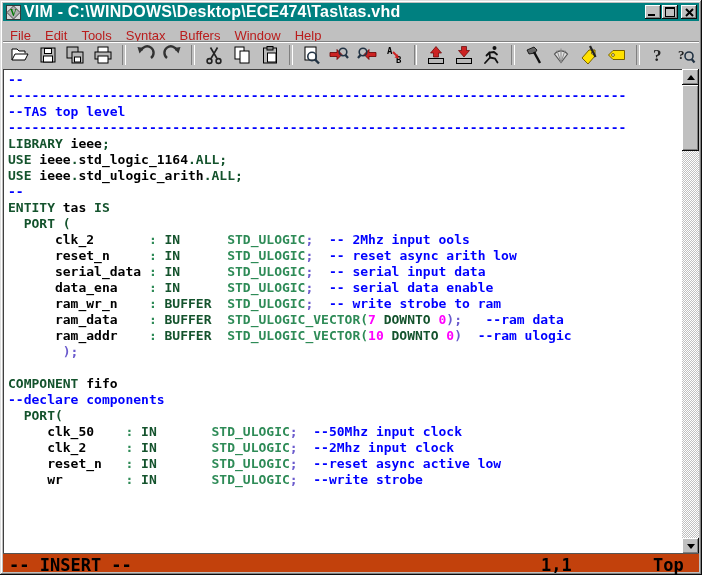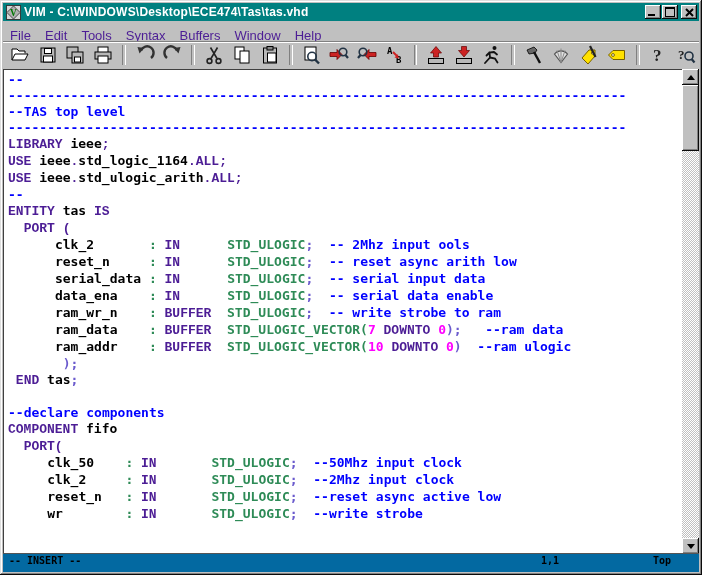--- a/index.html
+++ b/index.html
@@ -3,68 +3,68 @@
 <meta charset="utf-8">
 <style>
   html,body{margin:0;padding:0;background:#555;}
   .win{position:relative;width:702px;height:575px;background:#c0c0c0;
        box-shadow:inset -1px -1px #0a0a0a, inset 1px 1px #dfdfdf, inset -2px -2px #808080, inset 2px 2px #fff;
        font-family:"Liberation Sans",sans-serif;overflow:hidden;}
   
   .titlebar{position:absolute;left:3px;top:3px;right:3px;height:18px;background:#008080;
             display:flex;align-items:center;padding:0 2px;}
   .ticon{width:15px;height:15px;margin:0 3px 0 1px;flex:0 0 auto;}
-  .ttext{color:#fff;font-weight:bold;font-size:12px;letter-spacing:.2px;white-space:nowrap;flex:1;}
+  .ttext{color:#fff;font-weight:bold;font-size:16px;letter-spacing:.2px;white-space:nowrap;flex:1;}
   .tbtns{display:flex;gap:0;align-items:center;}
   .tbtn{width:16px;height:14px;background:#c0c0c0;margin-left:1px;position:relative;
         box-shadow:inset -1px -1px #0a0a0a, inset 1px 1px #fff, inset -2px -2px #808080;
         display:flex;align-items:center;justify-content:center;}
   .tbtn.close{margin-left:3px;}
   .gmin{position:absolute;left:3px;bottom:3px;width:7px;height:2px;background:#000;}
   .gmax{width:8px;height:7px;border:1px solid #000;border-top-width:2px;}
   
   .menubar{position:absolute;left:3px;top:21px;right:3px;height:28px;background:#c0c0c0;
-           display:flex;align-items:center;font-size:13px;color:#4c1d95;}
+           display:flex;align-items:center;font-size:13px;color:#b91c1c;}
   .menu-item{padding:2px 7px;cursor:default;}
   .menu-item u{text-decoration:underline;}
   
   .toolbar{position:absolute;left:3px;top:41px;right:3px;height:26px;background:#c0c0c0;
            border-top:1px solid #808080;box-shadow:inset 0 1px #fff;
            display:flex;align-items:center;padding-left:4px;gap:2px;}
   .tb{width:26px;height:24px;display:flex;align-items:center;justify-content:center;}
   .tsep{width:2px;height:20px;border-left:1px solid #808080;border-right:1px solid #fff;margin:0 4px;}
   
   .client{position:absolute;left:3px;top:69px;right:3px;bottom:3px;background:#fff;
           box-shadow:inset 1px 1px #404040;}
   .editor{position:absolute;left:1px;top:1px;right:18px;bottom:18px;overflow:hidden;
           font-family:"DejaVu Sans Mono","Liberation Mono",monospace;font-size:13px;
           font-weight:bold;line-height:16px;color:#000;padding:2px 0 0 4px;}
   .cl{white-space:pre;min-height:16px;}
-  .cl .k{color:#4c1d95;font-family:Liberation Mono, monospace;}
+  .cl .k{color:#14532d;}
   .cl .t{color:#2e8b57;}
   .cl .c{color:#0000ff;}
   .cl .n{color:#ff00ff;}
   .cl .s{color:#6a5acd;}
   
   .scrollbar{position:absolute;top:0;right:0;width:17px;bottom:18px;background-color:#c0c0c0;
     background-image:linear-gradient(45deg,#fff 25%,transparent 25%,transparent 75%,#fff 75%),
                      linear-gradient(45deg,#fff 25%,transparent 25%,transparent 75%,#fff 75%);
     background-position:0 0,1px 1px;background-size:2px 2px;}
   .sbtn{position:absolute;left:0;width:17px;height:16px;background:#c0c0c0;
         box-shadow:inset -1px -1px #0a0a0a, inset 1px 1px #fff, inset -2px -2px #808080;
         display:flex;align-items:center;justify-content:center;}
   .sbtn.up{top:0;} .sbtn.down{bottom:0;}
   .tri-up{width:0;height:0;border:4px solid transparent;border-bottom:5px solid #000;margin-top:-4px;}
   .tri-down{width:0;height:0;border:4px solid transparent;border-top:5px solid #000;margin-bottom:-4px;}
   .thumb{position:absolute;left:0;top:16px;width:17px;height:66px;background:#c0c0c0;
          box-shadow:inset -1px -1px #0a0a0a, inset 1px 1px #fff, inset -2px -2px #808080;}
   
-  .statusbar{position:absolute;left:0;right:0;bottom:0;height:18px;background:#0369a1;
+  .statusbar{position:absolute;left:0;right:0;bottom:0;height:18px;background:#c2410c;
              border-top:1px solid #555;font-family:"DejaVu Sans Mono","Liberation Mono",monospace;
-             font-size:10px;font-weight:bold;color:#000;}
+             font-size:17px;font-weight:bold;color:#000;}
   .statusbar .mode{position:absolute;left:6px;top:1px;}
   .statusbar .ruler{position:absolute;left:538px;top:1px;}
   .statusbar .scrollpos{position:absolute;left:650px;top:1px;}
 </style>
 </head>
 <body>
 
 <div class="win">
 
   <div class="titlebar">
@@ -267,24 +267,23 @@
           <div class="cl"><span class="k">ENTITY</span><span> tas </span><span class="k">IS</span></div>
           <div class="cl"><span>  </span><span class="k">PORT (</span></div>
           <div class="cl"><span>      clk_2       </span><span class="t">:</span><span> </span><span class="k">IN</span><span>      </span><span class="t">STD_ULOGIC</span><span class="s">;</span><span>  </span><span class="c">-- 2Mhz input ools</span></div>
           <div class="cl"><span>      reset_n     </span><span class="t">:</span><span> </span><span class="k">IN</span><span>      </span><span class="t">STD_ULOGIC</span><span class="s">;</span><span>  </span><span class="c">-- reset async arith low</span></div>
           <div class="cl"><span>      serial_data </span><span class="t">:</span><span> </span><span class="k">IN</span><span>      </span><span class="t">STD_ULOGIC</span><span class="s">;</span><span>  </span><span class="c">-- serial input data</span></div>
           <div class="cl"><span>      data_ena    </span><span class="t">:</span><span> </span><span class="k">IN</span><span>      </span><span class="t">STD_ULOGIC</span><span class="s">;</span><span>  </span><span class="c">-- serial data enable</span></div>
           <div class="cl"><span>      ram_wr_n    </span><span class="t">:</span><span> </span><span class="k">BUFFER</span><span>  </span><span class="t">STD_ULOGIC</span><span class="s">;</span><span>  </span><span class="c">-- write strobe to ram</span></div>
           <div class="cl"><span>      ram_data    </span><span class="t">:</span><span> </span><span class="k">BUFFER</span><span>  </span><span class="t">STD_ULOGIC_VECTOR(</span><span class="n">7</span><span> </span><span class="k">DOWNTO</span><span> </span><span class="n">0</span><span class="s">);</span><span>   </span><span class="c">--ram data</span></div>
           <div class="cl"><span>      ram_addr    </span><span class="t">:</span><span> </span><span class="k">BUFFER</span><span>  </span><span class="t">STD_ULOGIC_VECTOR(</span><span class="n">10</span><span> </span><span class="k">DOWNTO</span><span> </span><span class="n">0</span><span class="s">)</span><span>  </span><span class="c">--ram ulogic</span></div>
           <div class="cl"><span>       </span><span class="s">);</span></div>
-          <div class="cl"><span> </span><span class="k">END</span><span> tas</span><span class="s">;</span></div>
           <div class="cl"></div>
+          <div class="cl"><span class="k">COMPONENT</span><span> fifo</span></div>
           <div class="cl"><span class="c">--declare components</span></div>
-          <div class="cl"><span class="k">COMPONENT</span><span> fifo</span></div>
           <div class="cl"><span>  </span><span class="k">PORT(</span></div>
           <div class="cl"><span>     clk_50    </span><span class="t">:</span><span> </span><span class="k">IN</span><span>       </span><span class="t">STD_ULOGIC</span><span class="s">;</span><span>  </span><span class="c">--50Mhz input clock</span></div>
           <div class="cl"><span>     clk_2     </span><span class="t">:</span><span> </span><span class="k">IN</span><span>       </span><span class="t">STD_ULOGIC</span><span class="s">;</span><span>  </span><span class="c">--2Mhz input clock</span></div>
           <div class="cl"><span>     reset_n   </span><span class="t">:</span><span> </span><span class="k">IN</span><span>       </span><span class="t">STD_ULOGIC</span><span class="s">;</span><span>  </span><span class="c">--reset async active low</span></div>
           <div class="cl"><span>     wr        </span><span class="t">:</span><span> </span><span class="k">IN</span><span>       </span><span class="t">STD_ULOGIC</span><span class="s">;</span><span>  </span><span class="c">--write strobe</span></div>
         </div>
       </div>
     <div class="scrollbar">
       <div class="sbtn up">
           <i class="tri-up"></i>

